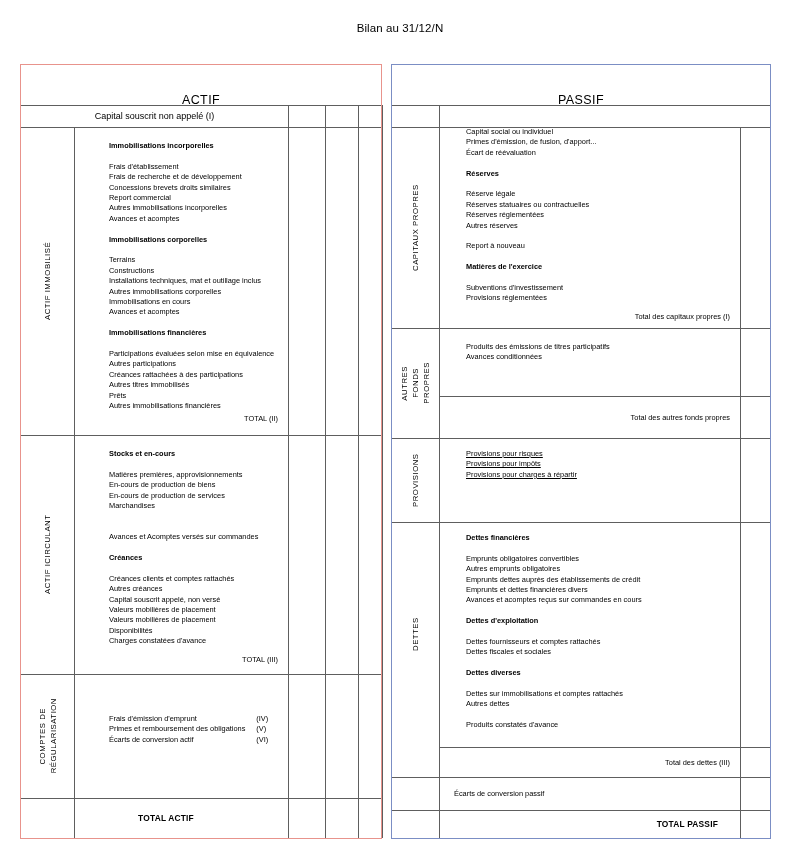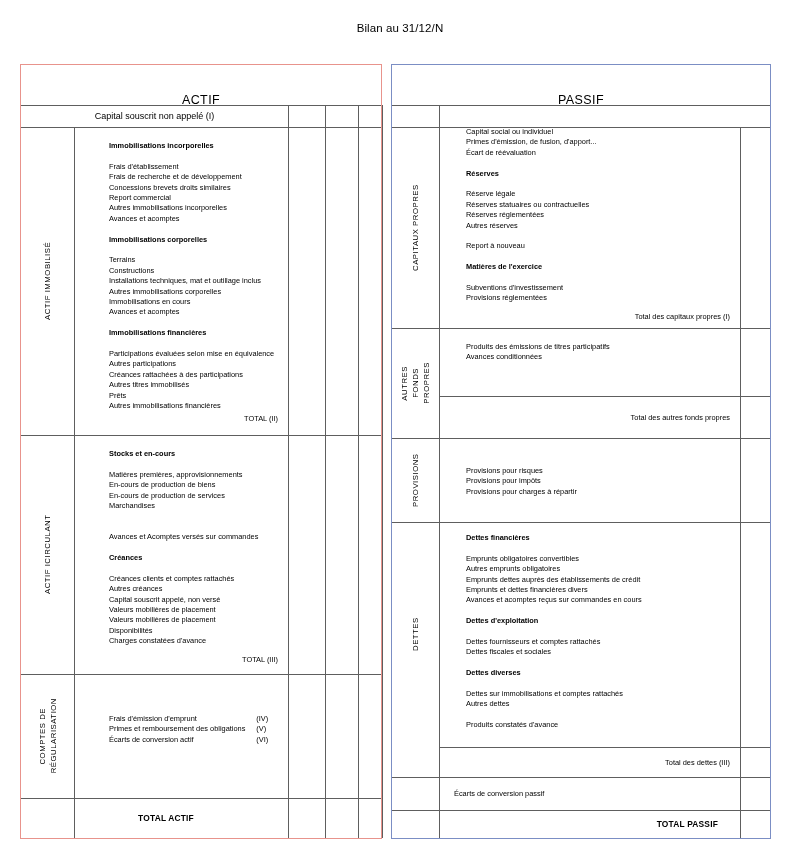--- a/index.html
+++ b/index.html
@@ -328,21 +328,21 @@
         <div class="line">Avances conditionnées</div>
       </div>
 
       <div class="hline" style="top:331px;left:47px;"></div>
       <div class="right-label" style="left:48px;top:331px;width:300px;height:42px;">Total des autres fonds propres</div>
 
       <div class="hline" style="top:373px;"></div>
 
       <div class="rot-label" style="left:0;top:373px;width:47px;height:84px;">PROVISIONS</div>
 
-      <div class="cell pad" style="left:48px;top:373px;width:300px;height:58px;padding-top:28px;padding-left:26px;">
+      <div class="cell pad" style="left:48px;top:373px;width:300px;height:58px;padding-top:11px;padding-left:26px;text-decoration:underline;">
         <div class="line">Provisions pour risques</div>
         <div class="line">Provisions pour impôts</div>
         <div class="line">Provisions pour charges à répartir</div>
       </div>
 
       <div class="hline" style="top:457px;"></div>
 
       <div class="rot-label" style="left:0;top:457px;width:47px;height:225px;">DETTES</div>
 
       <div class="cell pad" style="left:48px;top:457px;width:300px;height:225px;padding-top:11px;padding-left:26px;">

